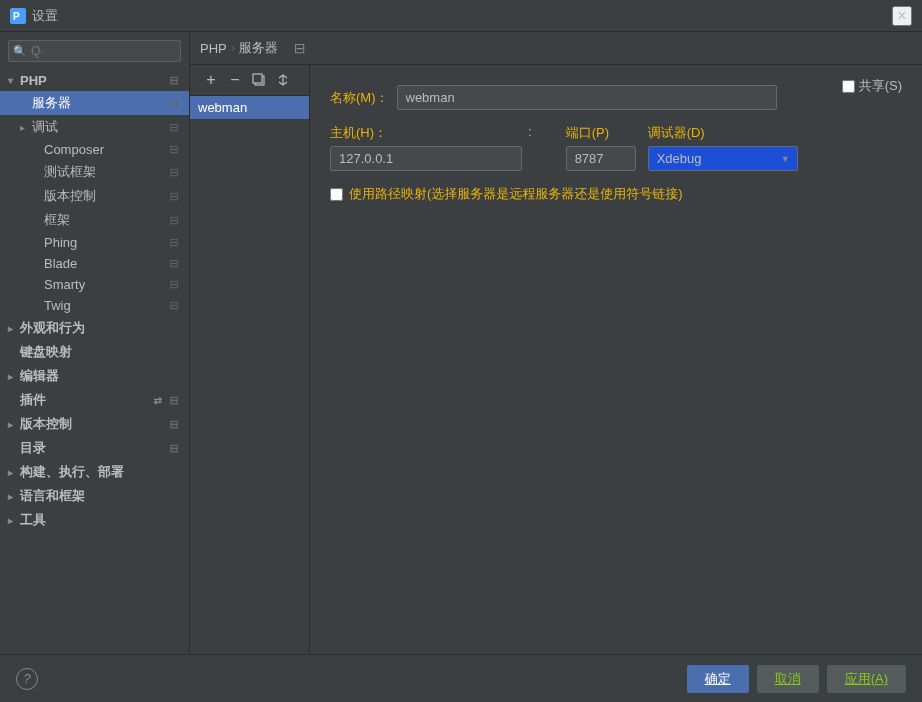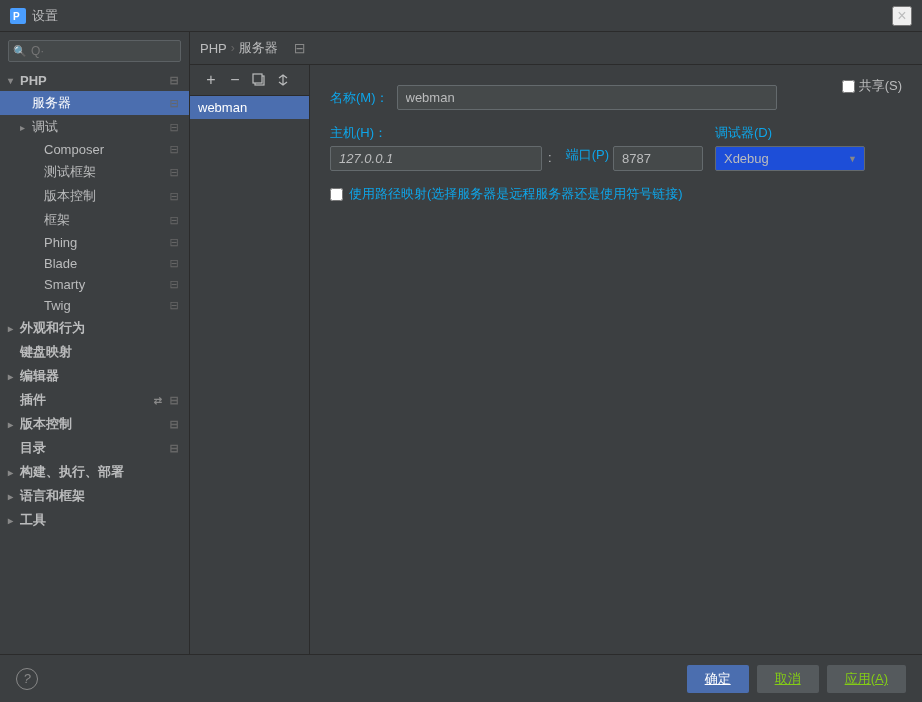--- a/index.html
+++ b/index.html
@@ -221,36 +221,36 @@
       overflow-y: auto;
     }
 
     .form-row {
       display: flex;
       align-items: center;
       margin-bottom: 14px;
       gap: 8px;
     }
     .form-label {
-      color: #0ea5e9;
+      color: #eab308;
       white-space: nowrap;
       font-size: 13px;
     }
     .form-input {
       background: #45494a;
       border: 1px solid #646a6d;
       color: #bbbcbd;
       padding: 4px 8px;
       font-size: 13px;
       outline: none;
       border-radius: 2px;
     }
 
     .port-input {
-      width: 90px;
+      width: 70px;
     }
 
     .debugger-select {
       background: #1d4ed8;
       border: 1px solid #646a6d;
       color: #bbbcbd;
       padding: 4px 8px;
       font-size: 13px;
       outline: none;
       border-radius: 2px;
@@ -330,23 +330,23 @@
       background: #555a5d;
       color: #84cc16;
     }
     .host-section {
       display: flex;
       flex-direction: column;
       gap: 4px;
     }
     .port-section {
       display: flex;
-      flex-direction: row;
+      flex-direction: column;
       gap: 4px;
-      margin-left: 8px;
+      margin-left: 28px;
     }
     .debugger-section {
       display: flex;
       flex-direction: column;
       gap: 4px;
       margin-left: 12px;
     }
 
     .form-panel-relative {
       flex: 1;
@@ -546,25 +546,25 @@
         <div class="top-right-shared">
           <input type="checkbox" style="">
           <label>共享(S)</label>
         </div>
 
         <div class="form-row">
           <label class="form-label">名称(M)：</label>
           <input type="text" class="form-input" style="width: 380px;" value="webman">
         </div>
 
-        <div style="display: flex; align-items: flex-end; gap: 0; margin-bottom: 14px;">
+        <div style="display: flex; gap: 0; margin-bottom: 14px;">
 
           <div class="host-section">
             <div class="form-label">主机(H)：</div>
-            <input type="text" class="form-input" style="width: 212px; font-style: italic;" value="127.0.0.1">
+            <input type="text" class="form-input" style="width: 192px;" value="127.0.0.1">
           </div>
 
           <span style="padding: 0 6px; padding-bottom: 6px; color: #bbbcbd;">:</span>
 
           <div class="port-section">
             <div class="form-label">端口(P)</div>
             <input type="text" class="form-input port-input" value="8787" style="">
           </div>
 
           <div class="debugger-section">

